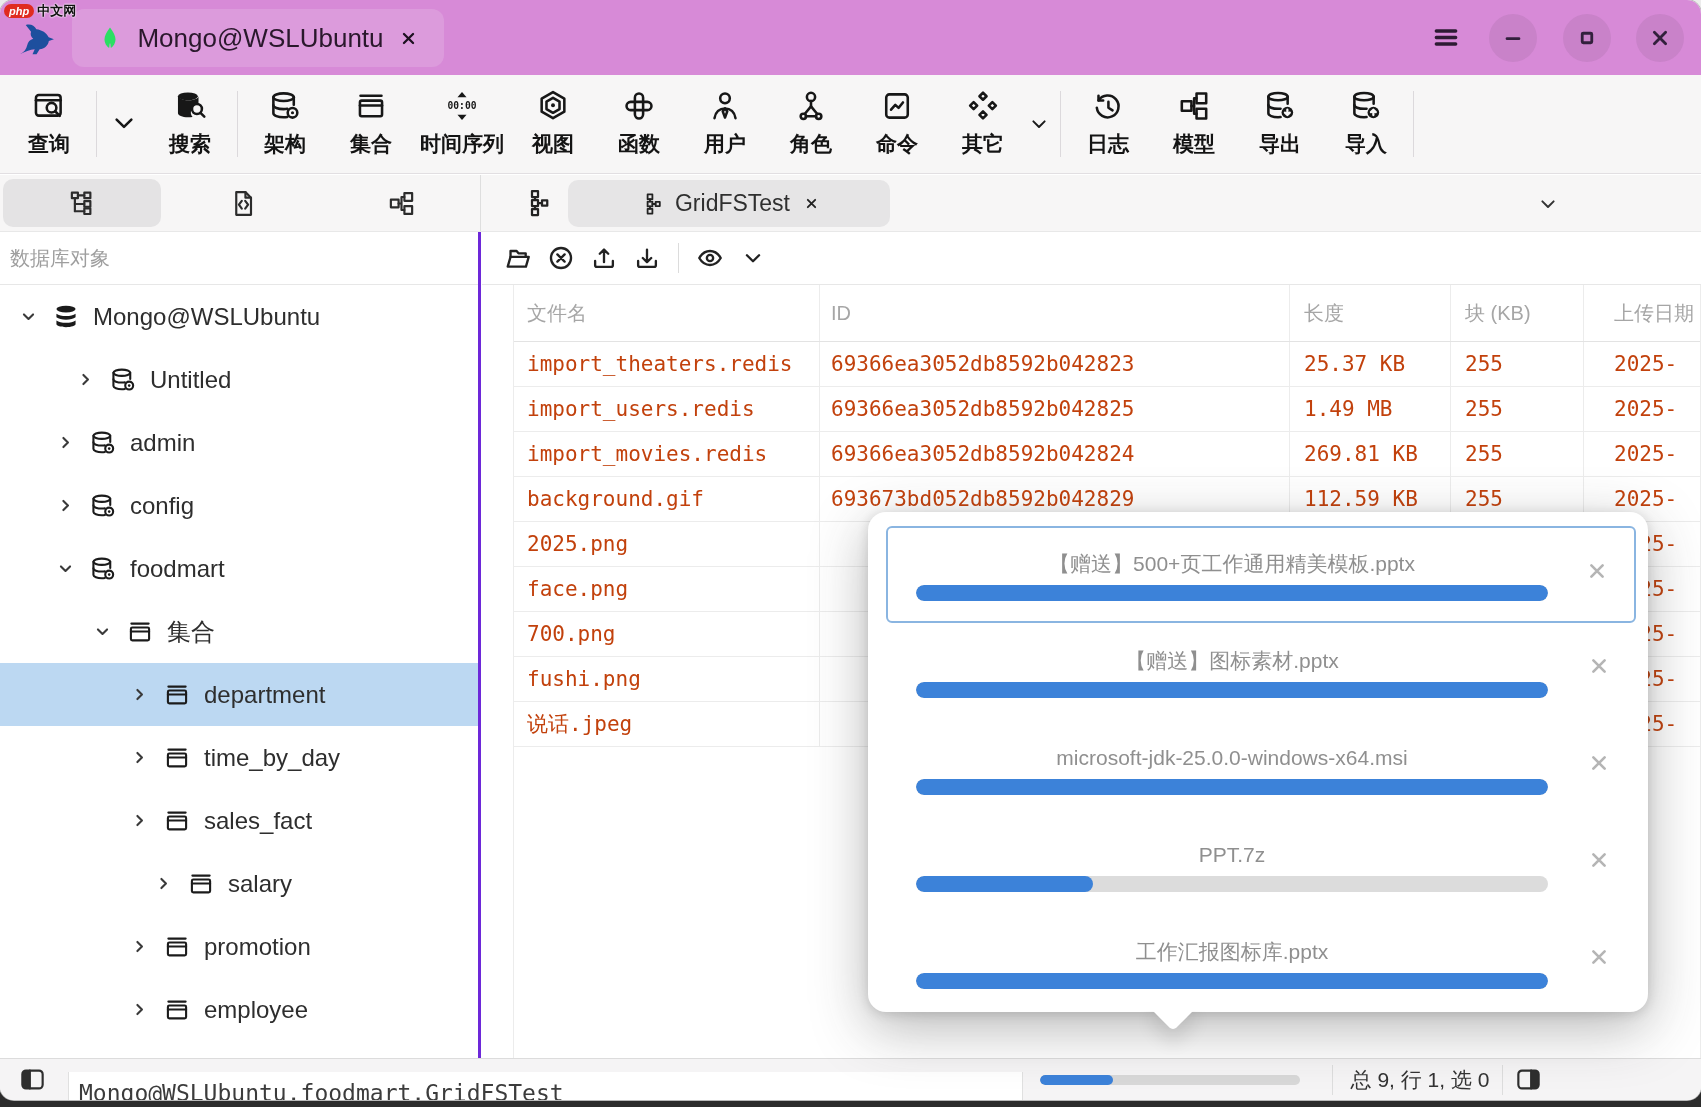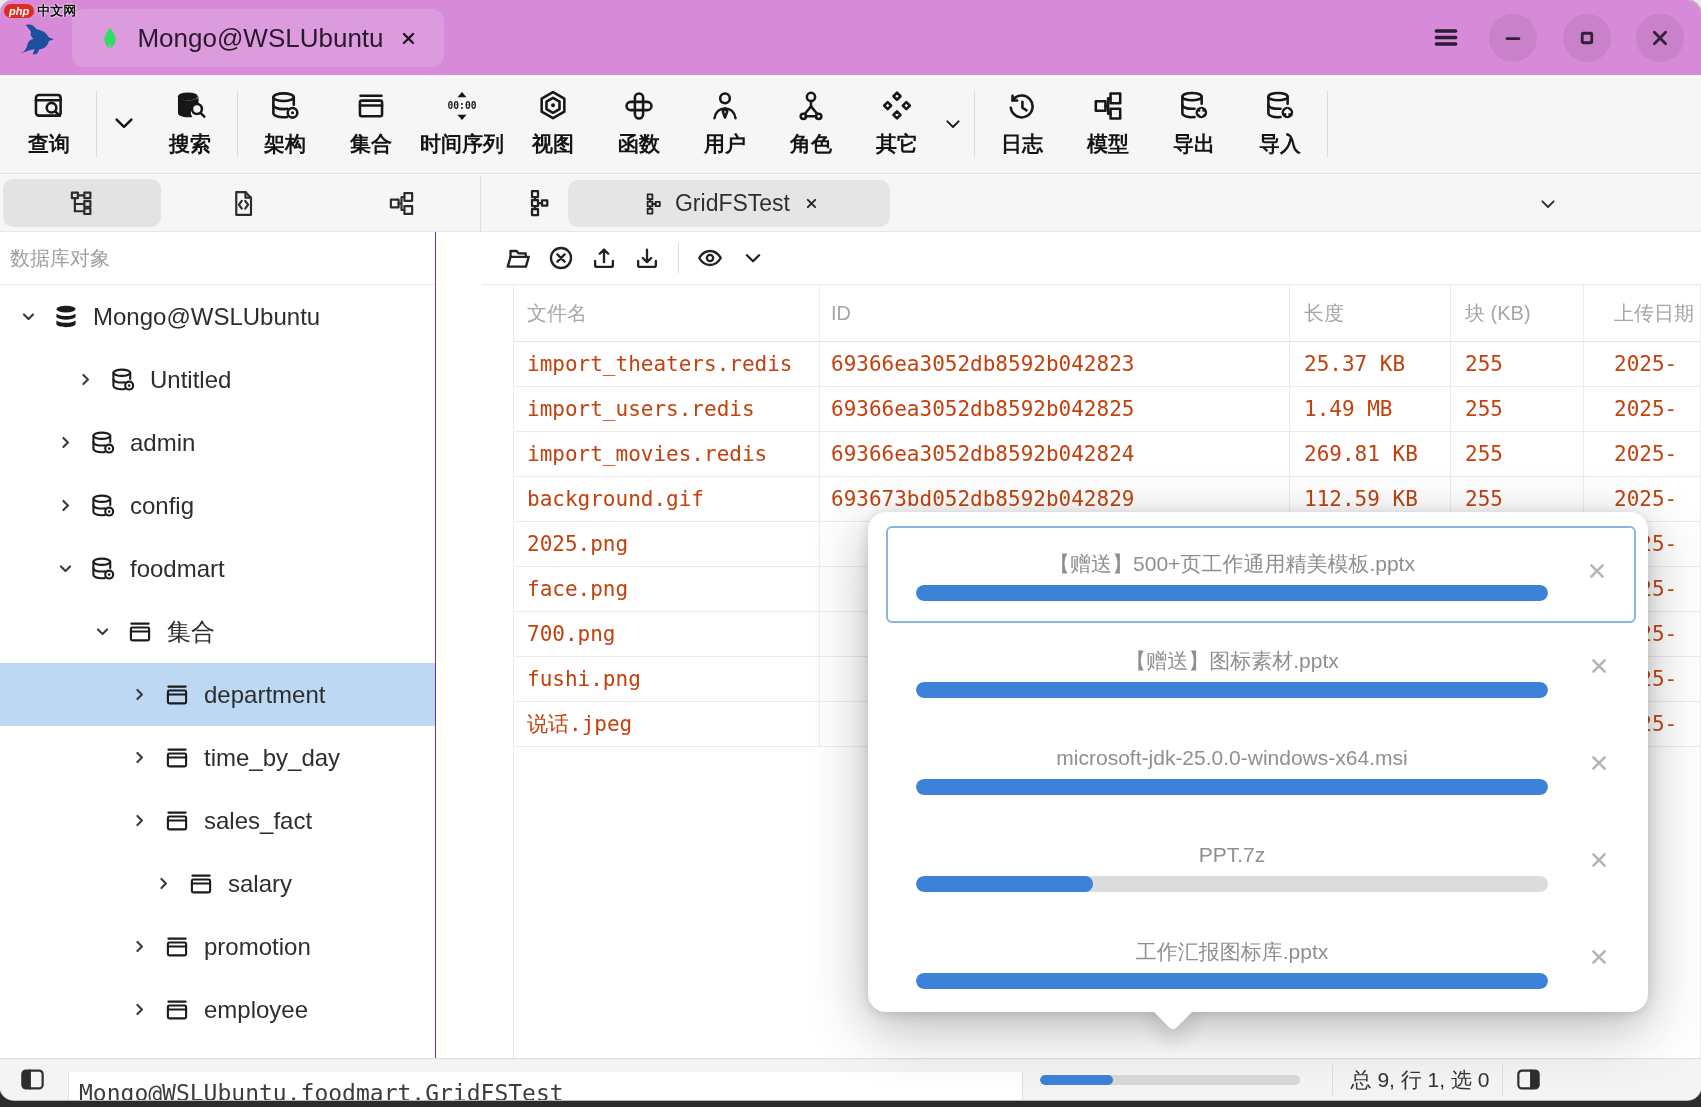--- a/index.html
+++ b/index.html
@@ -64,21 +64,21 @@
     display:flex; align-items:center; justify-content:center; gap:13px; color:#222;
   }
   .doc-tab .dt-icon svg { width:24px; height:24px; }
   .dt-label { font-size:23px; color:#2f2f2f; }
   .doc-tab .dt-close svg { width:17px; height:17px; stroke-width:2.6; }
   .sub-chev { position:absolute; right:140px; top:16px; color:#333; }
   .sub-chev svg { width:26px; height:26px; }
 
   
   .body { position:absolute; left:0; top:232px; width:100%; height:826px; background:#fff; }
-  .sidebar { position:absolute; left:0; top:0; width:436px; height:100%; border-right:1px solid #6d28d9; background:#fff; }
+  .sidebar { position:absolute; left:0; top:0; width:481px; height:100%; border-right:3px solid #6d28d9; background:#fff; }
   .filter-row { height:53px; border-bottom:1px solid #e7e7e7; display:flex; align-items:center; padding:0 10px; }
   .filter-input { width:100%; border:none; outline:none; background:transparent; font-size:20px; font-family:inherit; color:#333; }
   .filter-input::placeholder { color:#9e9e9e; }
   .tree { position:absolute; left:0; top:53px; right:0; bottom:0; overflow:hidden; }
   .tree-row { height:63px; display:flex; align-items:center; gap:13px; }
   .tree-row.selected { background:#bcd8f2; }
   .tree-row .chev { color:#3a3a3a; }
   .tree-row .chev svg { width:21px; height:21px; stroke-width:2.4; }
   .tree-row.collapsed .chev svg { transform:rotate(-90deg); }
   .tree-row .nicon { color:#1b1b1b; }
@@ -293,20 +293,29 @@
             <svg viewBox="0 0 24 24" fill="none" stroke="currentColor" stroke-width="1.8" stroke-linecap="round" stroke-linejoin="round">
               <circle cx="12" cy="5.6" r="2.9"></circle>
               <path d="M12 8.5v3.8"></path>
               <path d="M12 12.3l-4.3 5.2M12 12.3l4.3 5.2"></path>
               <circle cx="6.6" cy="19.3" r="1.9"></circle>
               <circle cx="17.4" cy="19.3" r="1.9"></circle>
               <path d="M8.5 19.3h7"></path>
             </svg>
           </span>
           <span class="lbl">角色</span>
+        </div>
+        <div class="tbtn">
+          <span class="ticon">
+            <svg viewBox="0 0 24 24" fill="none" stroke="currentColor" stroke-width="1.8" stroke-linecap="round" stroke-linejoin="round">
+              <rect x="4.4" y="3.8" width="15.2" height="16.4" rx="2.2"></rect>
+              <path d="M7.8 14.6l3-3.4 2.3 2.1 3.1-3.8"></path>
+            </svg>
+          </span>
+          <span class="lbl">命令</span>
         </div>
         <div class="tbtn haschev">
           <span class="ticon">
             <svg viewBox="0 0 24 24" fill="none" stroke="currentColor" stroke-width="1.8" stroke-linecap="round" stroke-linejoin="round">
               <path d="M12 2.6l2.5 2.5L12 7.6 9.5 5.1z"></path>
               <path d="M5.4 9.2l2.5 2.5-2.5 2.5-2.5-2.5z"></path>
               <path d="M18.6 9.2l2.5 2.5-2.5 2.5-2.5-2.5z"></path>
               <path d="M12 15.8l2.5 2.5-2.5 2.5-2.5-2.5z"></path>
             </svg>
           </span>

